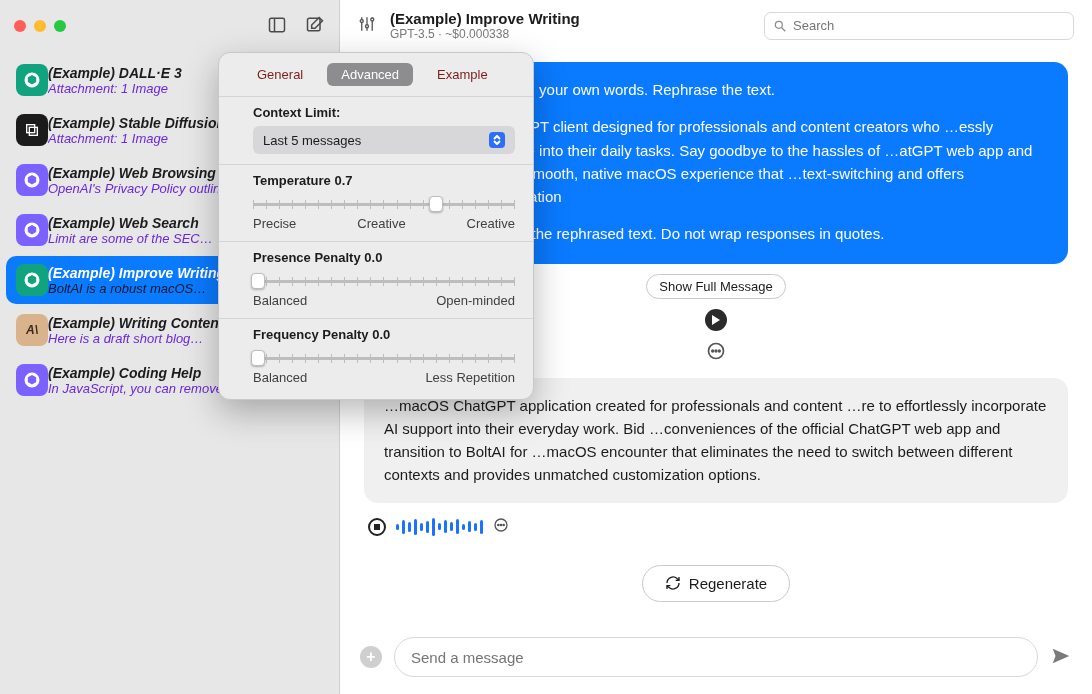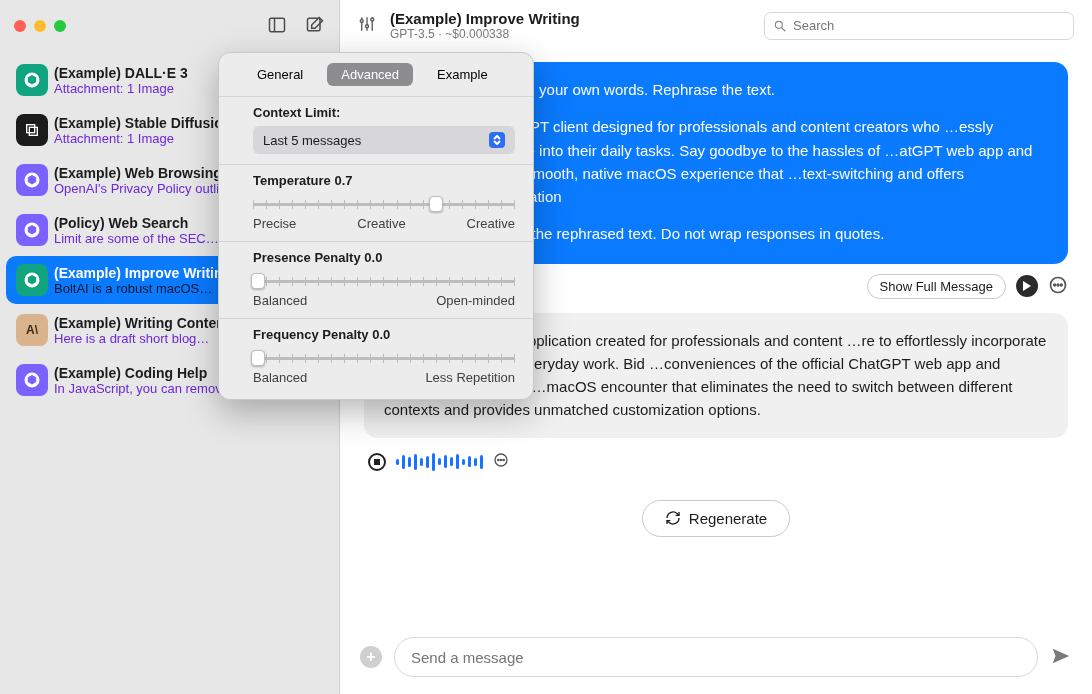--- a/index.html
+++ b/index.html
@@ -9,21 +9,21 @@
   
   .sidebar { width: 340px; height: 100%; background: #e7e7e7; border-right: 1px solid #d0d0d0; display: flex; flex-direction: column; position: relative; }
   .titlebar { height: 52px; display: flex; align-items: center; padding: 0 14px; justify-content: space-between; }
   .traffic { display: flex; gap: 8px; }
   .dot { width: 12px; height: 12px; border-radius: 50%; }
   .dot.red { background:#ff5f57; } .dot.yellow{background:#febc2e;} .dot.green{background:#28c840;}
   .tb-icons { display:flex; gap:18px; align-items:center; color:#4b4b4b; }
   .tb-icons svg { width:20px; height:20px; }
 
   .convo-list { flex:1; overflow:hidden; padding: 4px 6px; }
-  .convo { display:flex; gap:6px; padding:8px 10px; border-radius:10px; align-items:flex-end; margin-bottom:2px; cursor:default; }
+  .convo { display:flex; gap:0; padding:8px 10px; border-radius:10px; align-items:flex-end; margin-bottom:2px; cursor:default;font-style:italic; }
   .convo.selected { background:#0a7aff; color:#fff; }
   .convo .avatar { width:32px; height:32px; border-radius:8px; flex:0 0 32px; display:flex; align-items:center; justify-content:center; font-weight:700; font-size:14px; color:#fff; }
   .convo .avatar.openai { background:#10a37f; }
   .convo .avatar.dark { background:#1b1b1b; }
   .convo .avatar.purple { background:#7b61ff; }
   .convo .avatar.tan { background:#d9b38c; color:#3b2b1a; font-size:12px; }
   .convo .texts { overflow:hidden; }
   .convo .title { font-weight:600; font-size:14px; white-space:nowrap; overflow:hidden; text-overflow:ellipsis; }
   .convo .sub { font-size:13px; color:#6d28d9; white-space:nowrap; overflow:hidden; text-overflow:ellipsis; }
   .convo.selected .sub { color: #0f172a; }
@@ -36,21 +36,21 @@
   .headtitle .s { font-size:12px; color:#7a7a7a; }
   .search { margin-left:auto; width:310px; height:28px; border:1px solid #d8d8d8; border-radius:7px; display:flex; align-items:center; padding:0 8px; color:#8a8a8a; gap:6px; }
   .search input { border:none; outline:none; flex:1; font-size:13px; background:transparent; color:#333; }
   .search svg { width:14px; height:14px; }
 
   .chat-scroll { flex:1; overflow:hidden; padding: 10px 24px 0 24px; position:relative; }
   .user-bubble { background:#0a7aff; color:#fff; border-radius:14px; padding:16px 20px 18px 20px; margin-left:auto; width:100%; font-size:15px; line-height:1.55; }
   .user-bubble p { margin-bottom:14px; }
   .user-bubble p:last-child { margin-bottom:0; }
 
-  .msg-toolbar { display:flex; justify-content:flex-end; align-items:center; gap:10px; margin:10px 0 14px 0; }
+  .msg-toolbar { display:flex; justify-content:flex-end; align-items:center; gap:10px; margin:10px 0 14px 0;flex-direction:column; }
   .pill { border:1px solid #c9c9c9; border-radius:20px; padding:4px 12px; font-size:13px; background:#fff; }
   .circle-btn { width:22px; height:22px; border-radius:50%; background:#2b2b2b; color:#fff; display:flex; align-items:center; justify-content:center; }
   .circle-btn svg { width:10px; height:10px; fill:#fff; }
   .more-btn svg { width:20px; height:20px; color:#555; }
 
   .assistant-bubble { background:#f0f0f0; border-radius:14px; padding:16px 20px; font-size:15px; line-height:1.55; }
 
   .audio-row { display:flex; align-items:center; gap:10px; margin:14px 4px; }
   .stop-icon { width:18px; height:18px; border:2px solid #222; border-radius:50%; display:flex; align-items:center; justify-content:center; }
   .stop-icon .sq { width:6px; height:6px; background:#222; }
@@ -64,21 +64,21 @@
 
   .composer { height:64px; display:flex; align-items:center; padding:0 20px 10px 20px; gap:12px; }
   .add-btn { width:22px; height:22px; border-radius:50%; background:#cfcfcf; color:#fff; display:flex; align-items:center; justify-content:center; font-size:16px; font-weight:700; }
   .input-field { flex:1; height:40px; border:1px solid #d8d8d8; border-radius:20px; padding:0 16px; display:flex; align-items:center; }
   .input-field input { border:none; outline:none; flex:1; font-size:15px; color:#333; }
   .send-btn svg { width:22px; height:22px; color:#7a7a7a; }
 
   
   .popover { position:absolute; left:218px; top:52px; width:316px; background:#ececec; border:1px solid #c8c8c8; border-radius:12px; box-shadow:0 12px 34px rgba(0,0,0,.28); z-index:50; padding-bottom:4px; }
   .segmented { display:flex; margin:10px 24px 10px 24px; background:transparent; }
-  .segmented .seg { flex:0 0 auto; padding:4px 14px; font-size:13px; border-radius:6px; color:#000000; margin-right:10px; }
+  .segmented .seg { flex:0 0 auto; padding:4px 14px; font-size:13px; border-radius:6px; color:#7f1d1d; margin-right:10px; }
   .segmented .seg.active { background:#8d8d8f; color:#fff; }
   .pop-row { padding:8px 18px 10px 34px; border-top:1px solid #d4d4d4; }
   .pop-row:first-of-type { border-top:none; }
   .pop-row .lbl { font-weight:700; font-size:13px; margin-bottom:6px; }
   .select { background:#d7d7d9; border-radius:6px; padding:6px 10px; font-size:13px; display:flex; align-items:center; justify-content:space-between; }
   .select .chev { width:16px; height:16px; background:#2e6df6; border-radius:4px; display:flex; align-items:center; justify-content:center; }
   .select .chev svg { width:10px; height:10px; stroke:#fff; fill:none; stroke-width:2; }
   .track { position:relative; height:20px; margin:4px 0 2px 0; }
   .track .rail { position:absolute; top:9px; left:0; right:0; height:3px; background:#bdbdbf; border-radius:2px; }
   .track .ticks { position:absolute; top:6px; left:0; right:0; display:flex; justify-content:space-between; }
@@ -154,21 +154,21 @@
       </div>
     </div>
 
     <div class="convo">
       <div class="avatar purple">
         <svg class="openai-logo" viewBox="0 0 24 24" fill="#fff">
             <path d="M12 2a10 10 0 1 0 .001 20.001A10 10 0 0 0 12 2zm0 3.2 5.6 3.2v6.4L12 18l-5.6-3.2V8.4L12 5.2z"></path>
           </svg>
       </div>
       <div class="texts">
-        <div class="title">(Policy) Web Search</div>
+        <div class="title">(Example) Web Search</div>
         <div class="sub">Limit are some of the SEC…</div>
       </div>
     </div>
 
     <div class="convo selected">
       <div class="avatar openai">
         <svg class="openai-logo" viewBox="0 0 24 24" fill="#fff">
             <path d="M12 2a10 10 0 1 0 .001 20.001A10 10 0 0 0 12 2zm0 3.2 5.6 3.2v6.4L12 18l-5.6-3.2V8.4L12 5.2z"></path>
           </svg>
       </div>

